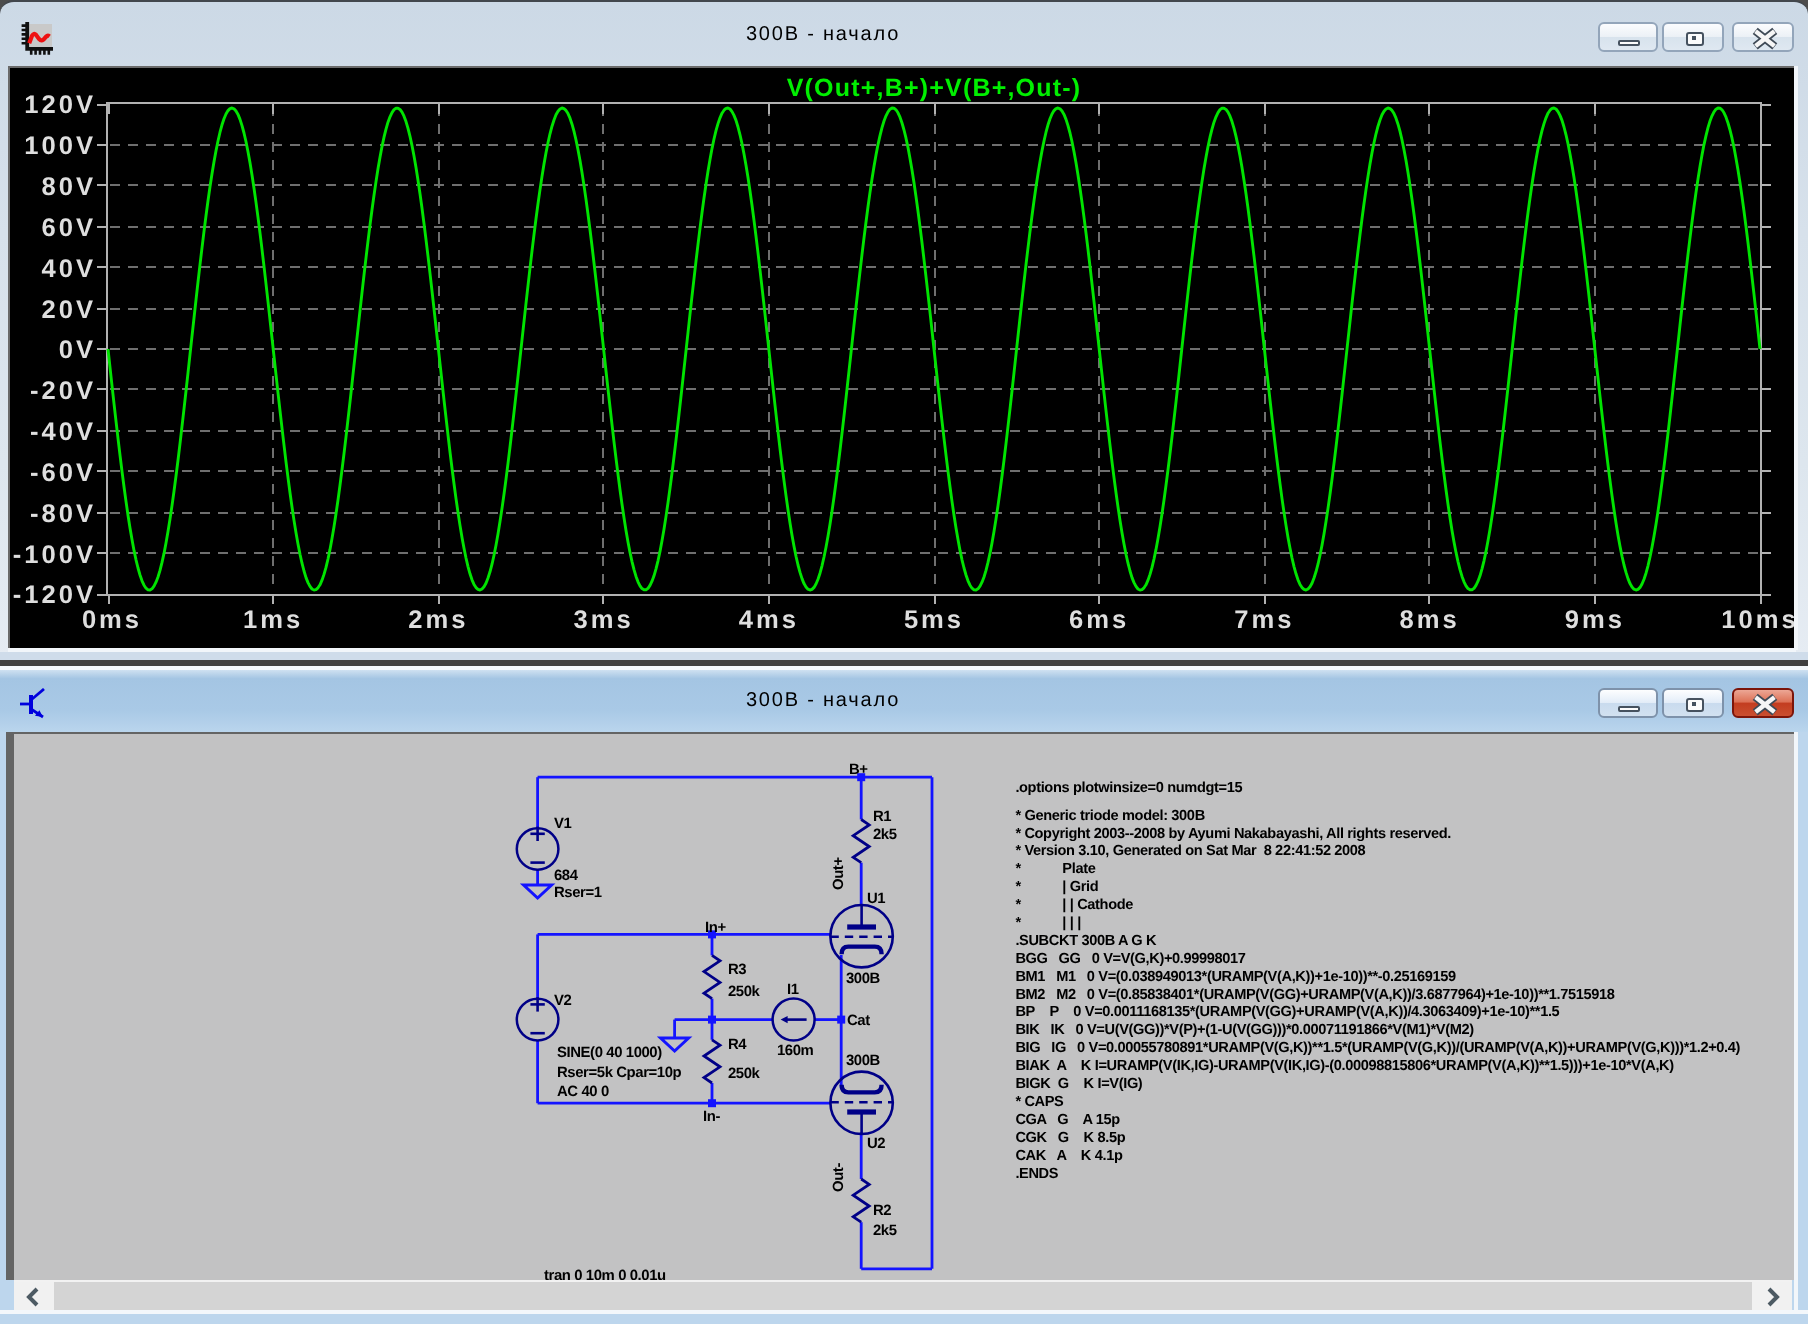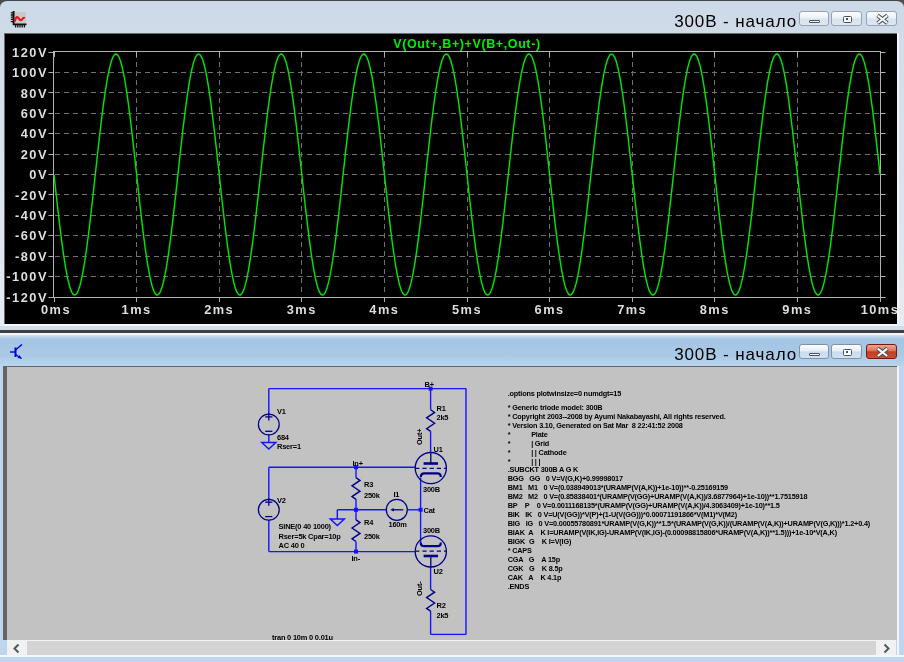--- a/index.html
+++ b/index.html
@@ -1,16 +1,16 @@
 <!DOCTYPE html>
 <html><head><meta charset="utf-8">
 <style>
 html,body{margin:0;padding:0;width:904px;height:662px;overflow:hidden;background:#4d4d4d;font-family:"Liberation Sans",sans-serif;}
 *{box-sizing:border-box;}
-.ttl{position:absolute;left:26px;right:107px;text-align:right;font-size:17px;letter-spacing:0.9px;color:#000;}
+.ttl{position:absolute;left:26px;right:107px;text-align:center;font-size:10px;letter-spacing:0.9px;color:#000;}
 </style></head>
 <body>
 
 <div style="position:absolute;left:0;top:0;width:904px;height:330px;background:linear-gradient(#ccd9e6,#d7e1eb 35%,#dde6ee 70%,#e6ecf3);border-top:1.5px solid #42474d;border-radius:7px 7px 0 0;">
   <svg width="17" height="18" viewBox="0 0 17 18" style="position:absolute;left:10px;top:10px">
 <rect x="4" y="1" width="12" height="12" fill="#c9c9c9"></rect>
 <path d="M3.6 0 V13.4 H16.5" stroke="#111" stroke-width="1.9" fill="none"></path>
 <path d="M0.8 1.8 H3.6 M0.8 4 H3.6 M0.8 6.2 H3.6 M0.8 8.4 H3.6 M0.8 10.6 H3.6" stroke="#111" stroke-width="1.3"></path>
 <path d="M5.6 13.4 V16.4 M7.8 13.4 V16.4 M10 13.4 V16.4 M12.2 13.4 V16.4 M14.4 13.4 V16.4" stroke="#111" stroke-width="1.3"></path>
 <path d="M4.6 10.6 L6 6.9 Q6.9 5.3 8 6.4 L9.6 8.6 Q10.6 9.7 11.7 8.8 L13 7.4 Q13.8 6.5 14.8 7.2" stroke="#ee1111" stroke-width="2.1" fill="none"></path>

